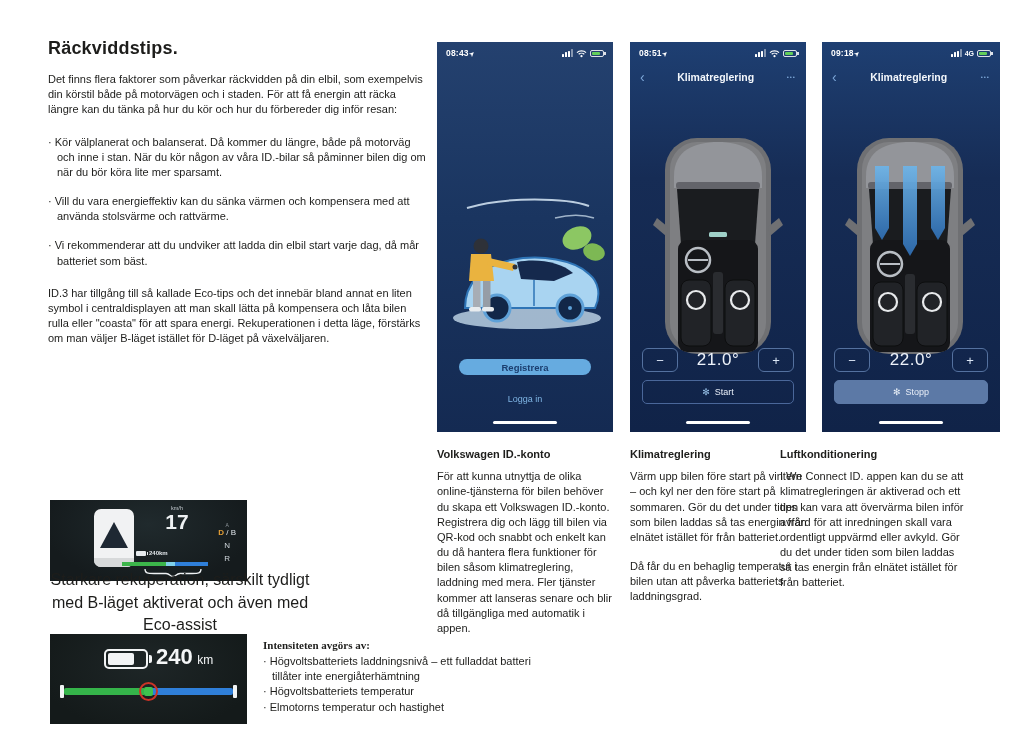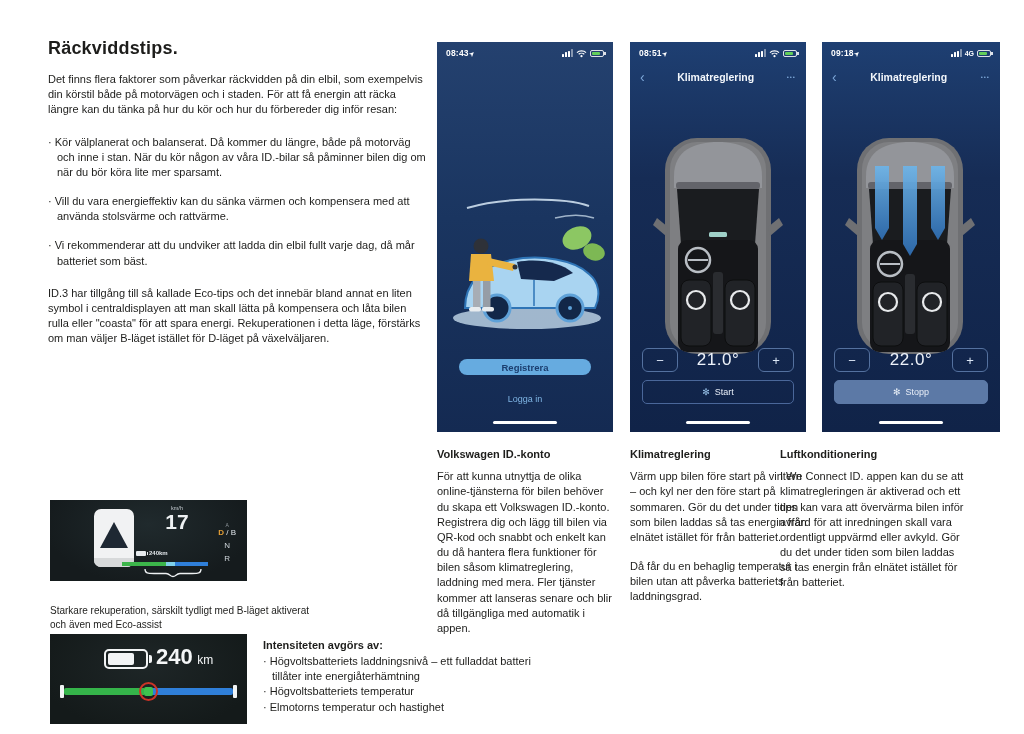--- a/index.html
+++ b/index.html
@@ -15,24 +15,24 @@
   .article h1 { font-size:18px; font-weight:bold; letter-spacing:.2px; margin-bottom:13px; color:#1d1d1b; }
   .article p, .article .bullet { font-size:11px; line-height:1.38; }
   .article .intro { margin-bottom:17px; }
   .article .bullet { margin-bottom:14px; padding-left:9px; text-indent:-9px; }
   .article .eco { margin-top:17px; }
 
   .indicator { position:absolute; left:48px; top:403px; width:246px; }
   .indicator h2 { font-size:11px; font-weight:bold; margin-bottom:3px; }
   .indicator p { font-size:11px; line-height:1.42; }
 
-  .recup-note { position:absolute; left:50px; top:604px; width:260px; font-size:10px; line-height:1.42; }
+  .recup-note { position:absolute; left:50px; top:569px; width:260px; font-size:16px; line-height:1.42;text-align:center; }
 
   .intensity { position:absolute; left:263px; top:639px; width:292px; }
-  .intensity h2 { font-size:11px; font-weight:bold; margin-bottom:3px; }
+  .intensity h2 { font-size:11px; font-weight:bold; margin-bottom:3px;font-family:Liberation Serif, serif; }
   .intensity .item { font-size:11px; line-height:1.38; padding-left:9px; text-indent:-9px; }
 
   
   .cluster1 { position:absolute; left:50px; top:500px; width:197px; height:81px;
     background: radial-gradient(ellipse at 50% 30%, #202a2d 0%, #151b1d 75%); overflow:hidden; }
   .tri-card { position:absolute; left:44px; top:9px; width:40px; height:58px; background:#f1f2f3; border-radius:7px; }
   .tri-card .band { position:absolute; left:0; right:0; bottom:0; height:9px; background:#d7d9da; border-radius:0 0 7px 7px; }
   .tri-card .tri { position:absolute; left:6px; top:13px; width:0; height:0;
     border-left:14px solid transparent; border-right:14px solid transparent; border-bottom:26px solid #1e2833; }
   .c1-center { position:absolute; left:94px; top:5px; width:66px; text-align:center; color:#eef1f3; }
@@ -128,21 +128,21 @@
 </head>
 <body>
 
 <div class="page">
 
   <div class="article">
     <h1>Räckviddstips.</h1>
     <p class="intro">Det finns flera faktorer som påverkar räckvidden på din elbil, som exempelvis din körstil både på motorvägen och i staden. För att få energin att räcka längre kan du tänka på hur du kör och hur du förbereder dig inför resan:</p>
     <p class="bullet">· Kör välplanerat och balanserat. Då kommer du längre, både på motorväg och inne i stan. När du kör någon av våra ID.-bilar så påminner bilen dig om när du bör köra lite mer sparsamt.</p>
     <p class="bullet">· Vill du vara energieffektiv kan du sänka värmen och kompensera med att använda stolsvärme och rattvärme.</p>
-    <p class="bullet">· Vi rekommenderar att du undviker att ladda din elbil fullt varje dag, då mår batteriet som bäst.</p>
+    <p class="bullet">· Vi rekommenderar att du undviker att ladda din elbil start varje dag, då mår batteriet som bäst.</p>
     <p class="eco">ID.3 har tillgång till så kallade Eco-tips och det innebär bland annat en liten symbol i centraldisplayen att man skall lätta på kompensera och låta bilen rulla eller "coasta" för att spara energi. Rekuperationen i detta läge, förstärks om man väljer B-läget istället för D-läget på växelväljaren.</p>
   </div>
 
 
   <div class="cluster1">
     <div class="tri-card">
       <span class="band"></span>
         <span class="tri"></span>
     </div>
     <div class="c1-center">

